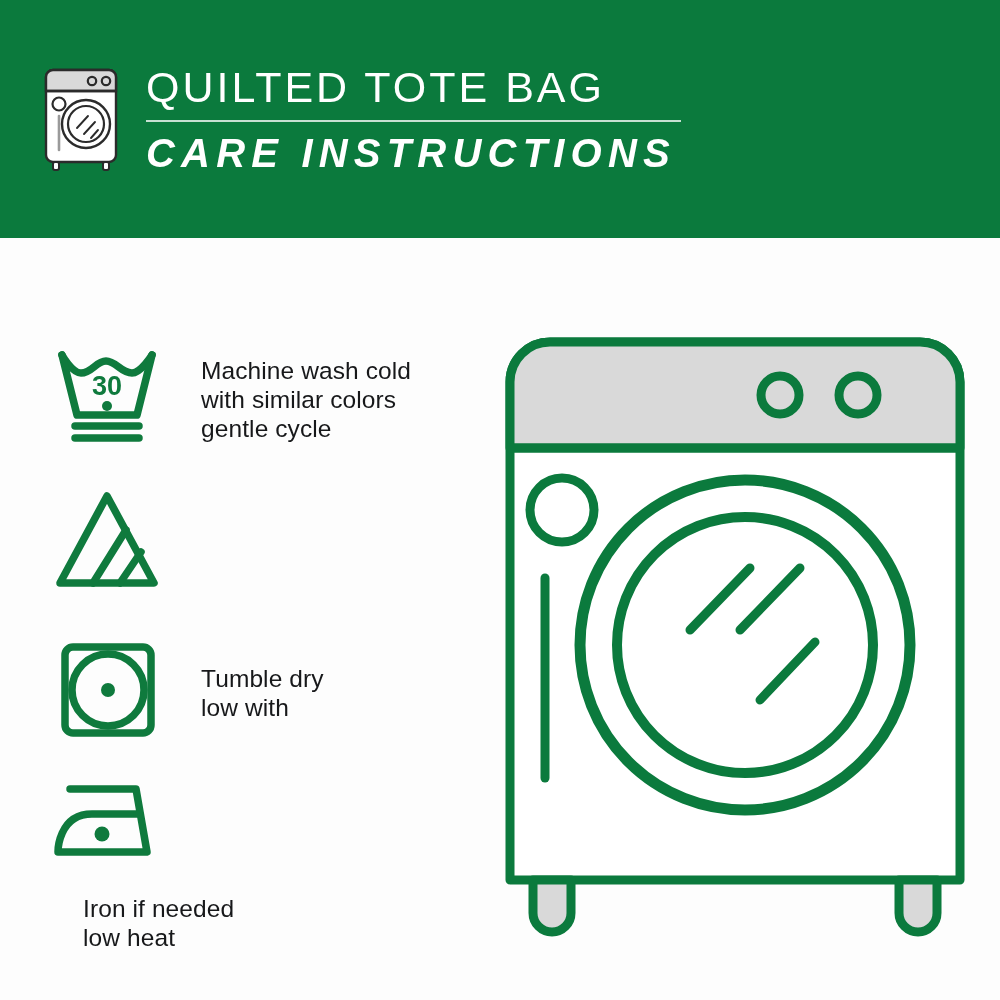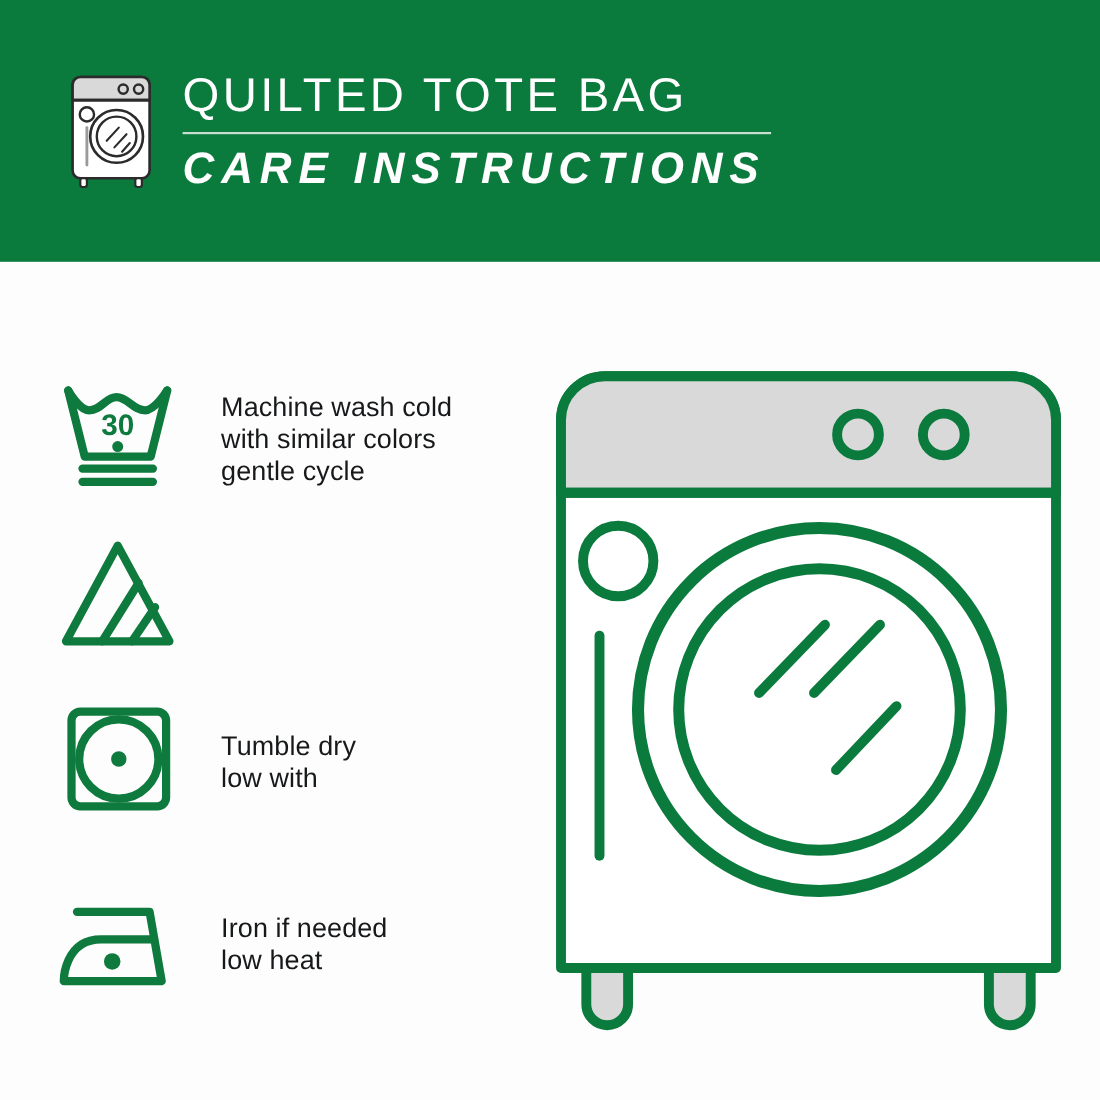--- a/index.html
+++ b/index.html
@@ -10,21 +10,21 @@
     overflow:hidden;
   }
   .page{position:relative;width:1000px;height:1000px;background:#fdfdfd;}
 
   
   .header{
     position:absolute;left:0;top:0;width:1000px;height:238px;
     background:#0b7a3d;
   }
   .header-inner{
-    position:absolute;left:56px;top:62px;
+    position:absolute;left:36px;top:62px;
     display:flex;align-items:flex-start;
   }
   .header-logo{width:96px;height:110px;flex:0 0 auto;margin-right:14px;}
   .header-text{padding-top:4px;}
   .title-main{
     color:#ffffff;
     font-size:43px;
     font-weight:300;
     letter-spacing:3.0px;
     line-height:1.0;
@@ -46,21 +46,21 @@
 
   
   .care-list{position:absolute;left:0;top:238px;width:500px;height:928px;}
   .care-row{
     position:absolute;left:48px;
     display:flex;align-items:flex-start;
   }
   .care-row.r0{top:105px;}
   .care-row.r1{top:248px;}
   .care-row.r2{top:400px;}
-  .care-row.r3{top:572px;}
+  .care-row.r3{top:532px;flex-direction:column;}
   .care-symbol{width:118px;height:104px;flex:0 0 auto;}
   .care-row.r1 .care-symbol{height:108px;}
   .care-text{
     margin-left:35px;
     color:#17181a;
     font-size:24.5px;
     line-height:29px;
     font-weight:400;
     letter-spacing:.1px;
     white-space:pre-line;

